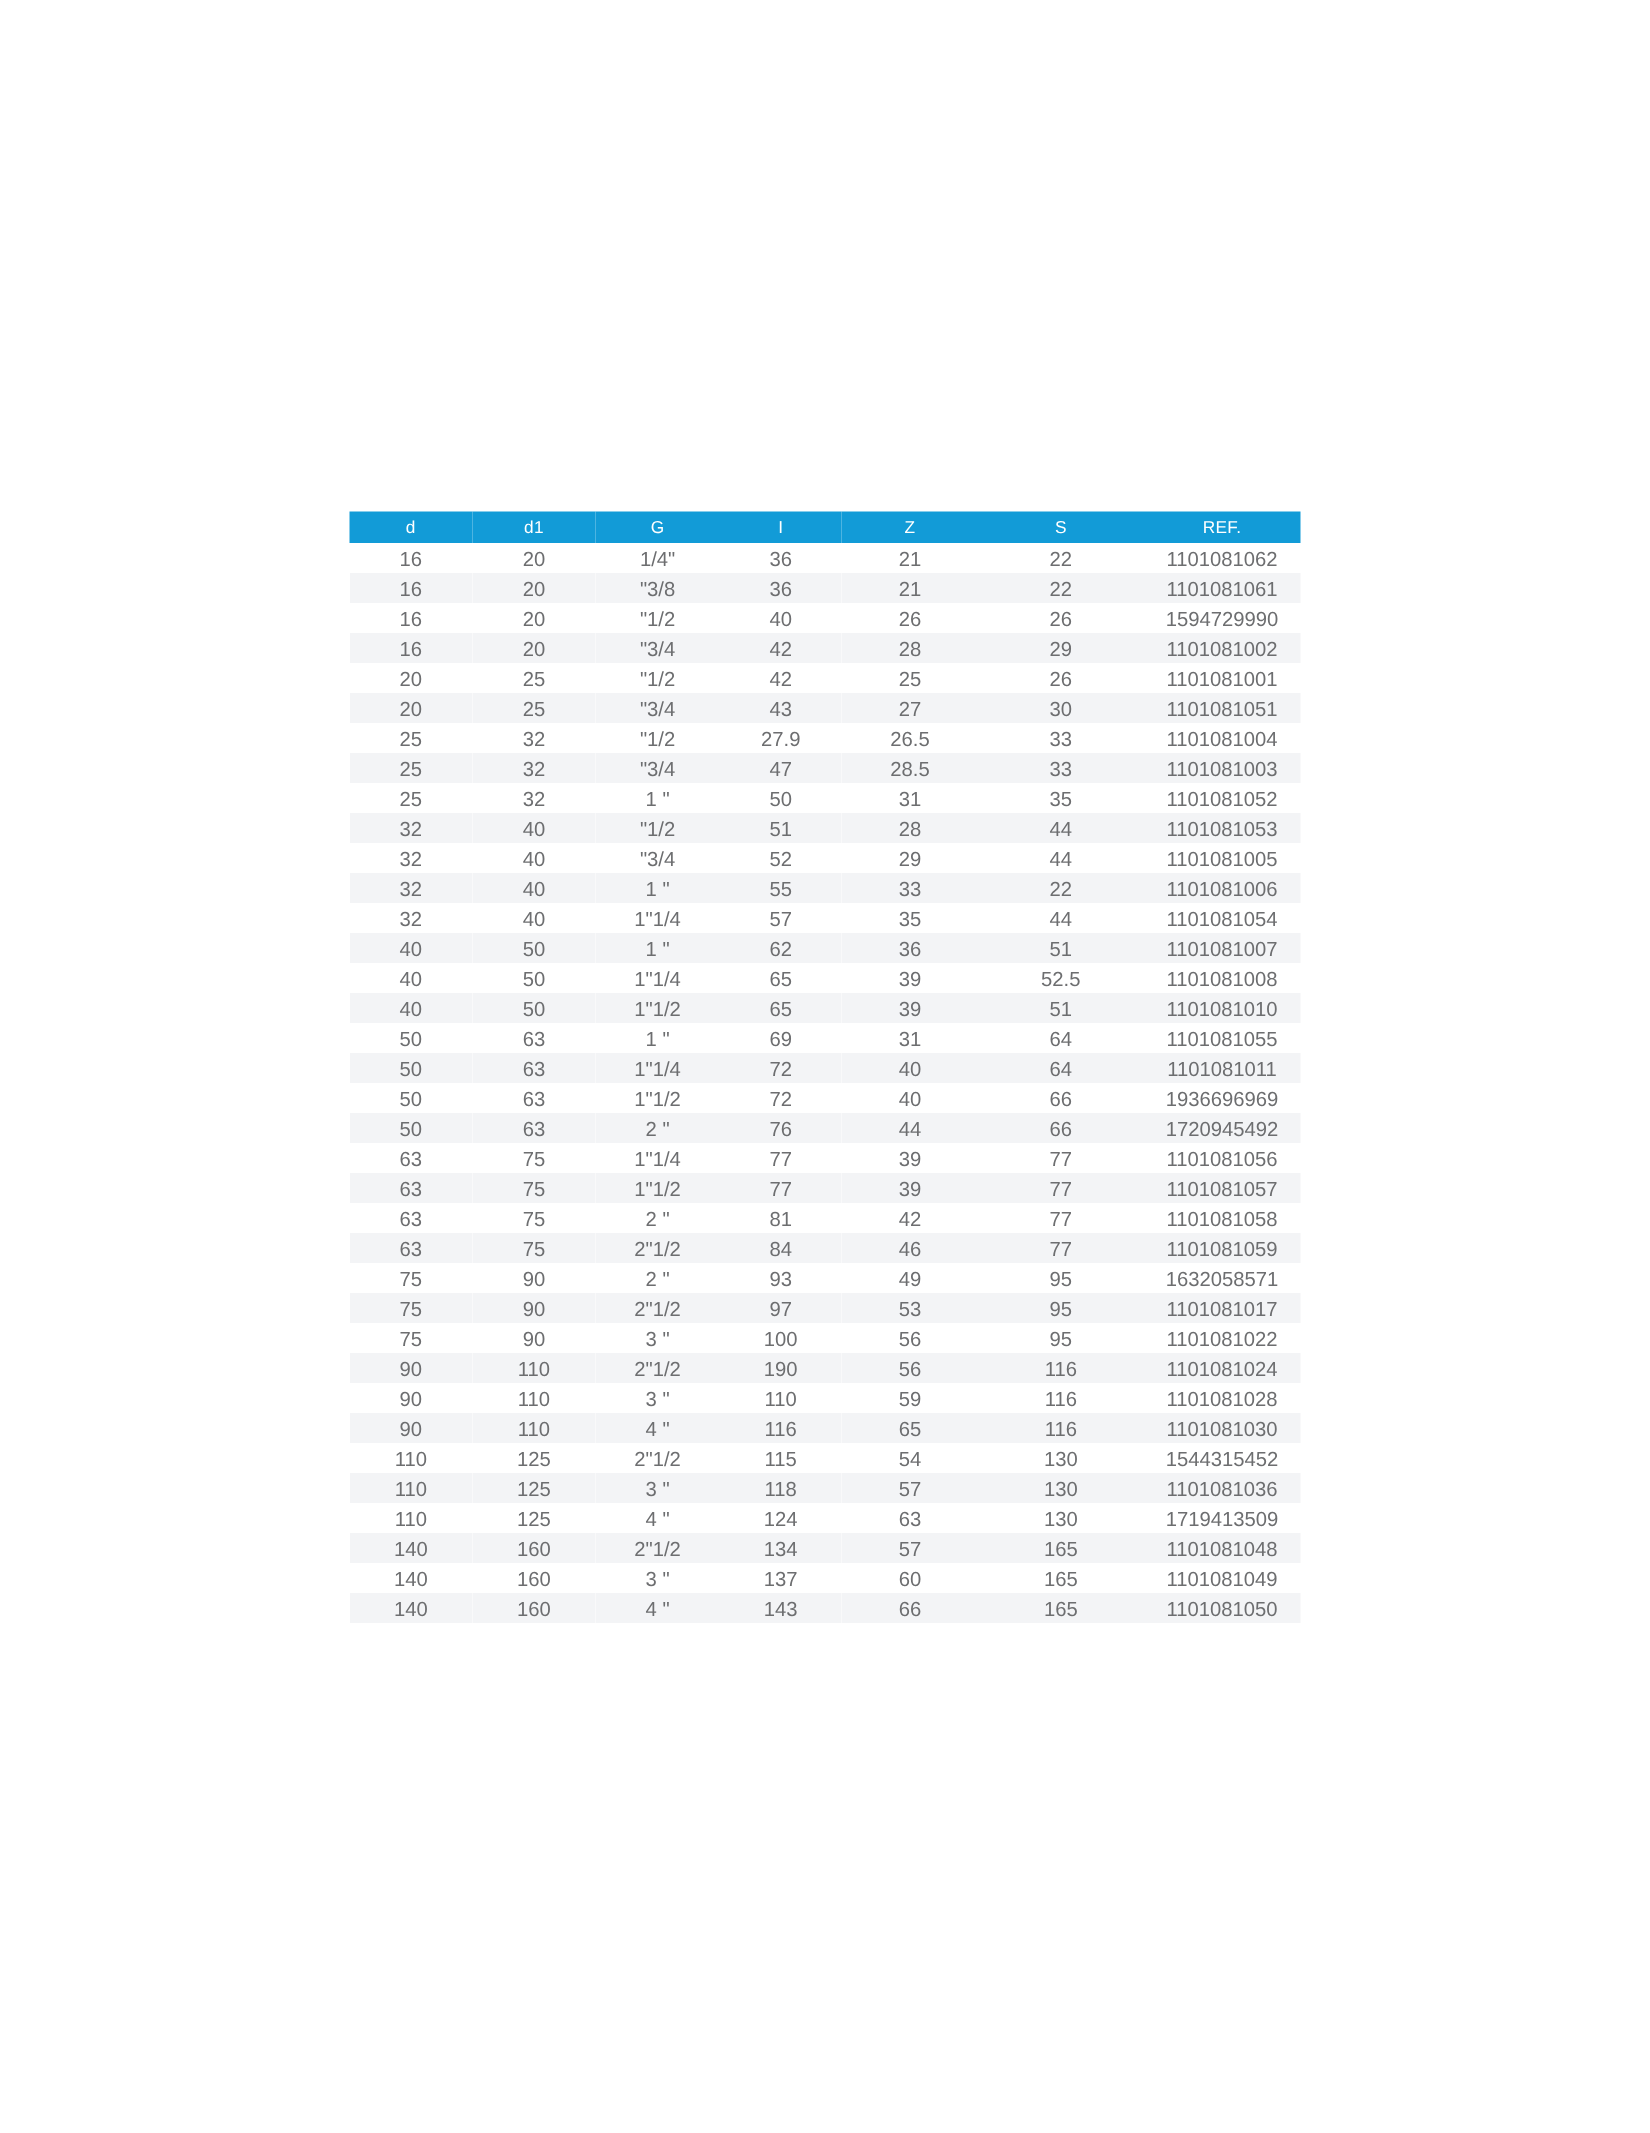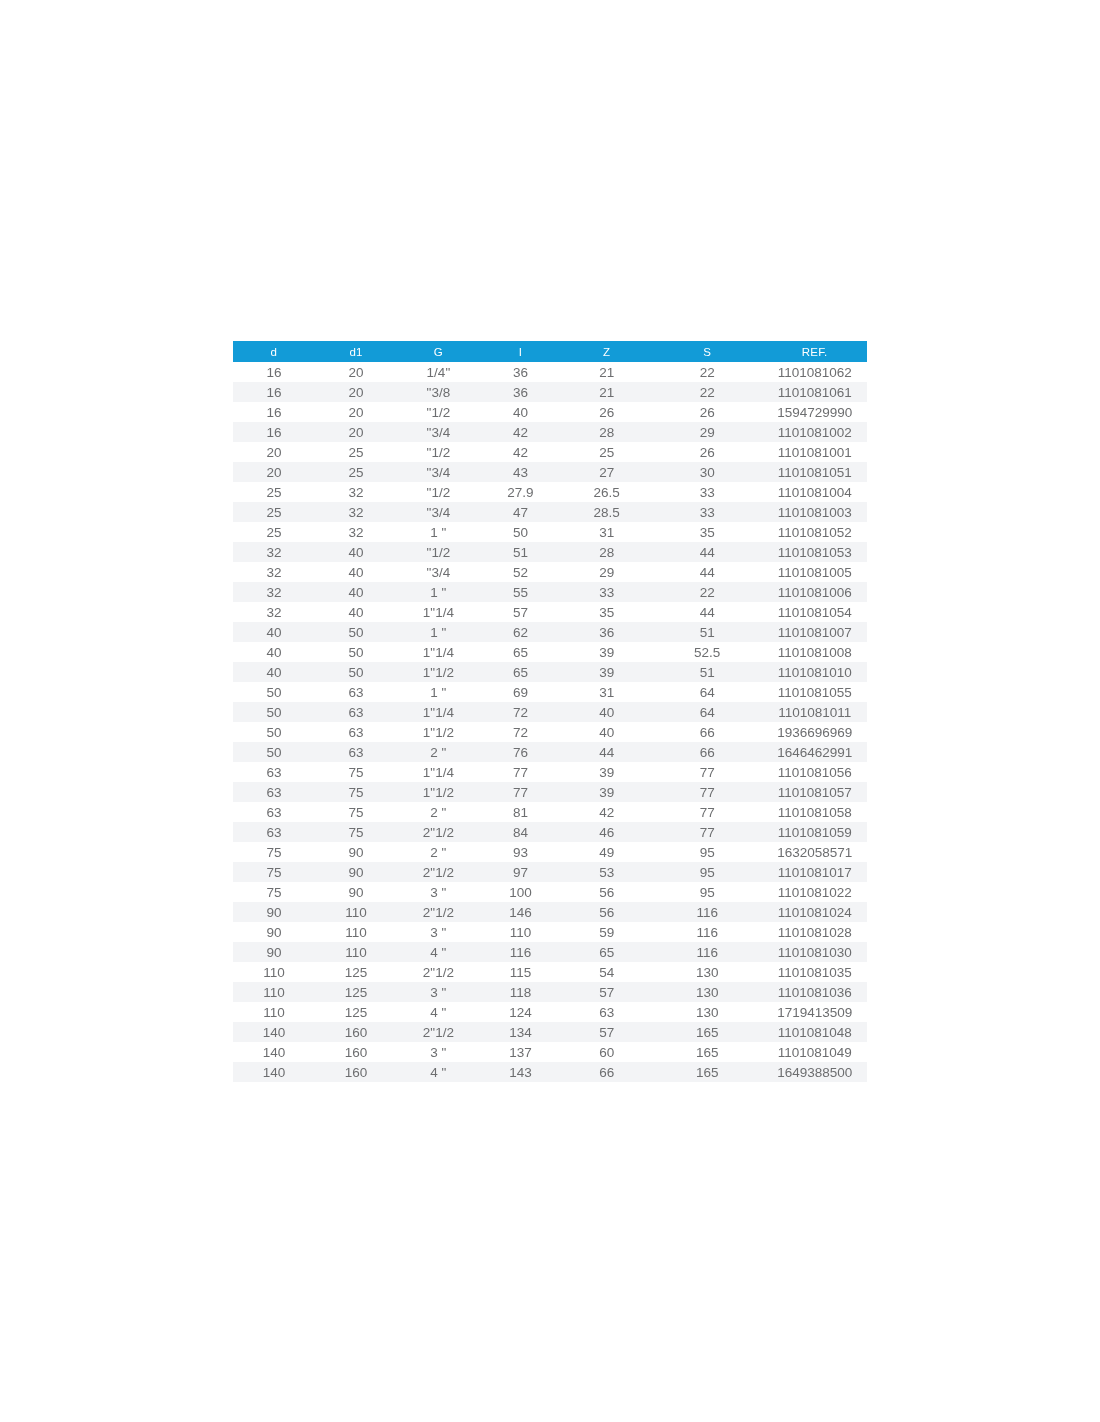--- a/index.html
+++ b/index.html
@@ -255,21 +255,21 @@
           <td>66</td>
           <td>1936696969</td>
         </tr>
         <tr>
           <td>50</td>
           <td>63</td>
           <td>2 "</td>
           <td>76</td>
           <td>44</td>
           <td>66</td>
-          <td>1646462991</td>
+          <td>1720945492</td>
         </tr>
         <tr>
           <td>63</td>
           <td>75</td>
           <td>1"1/4</td>
           <td>77</td>
           <td>39</td>
           <td>77</td>
           <td>1101081056</td>
         </tr>
@@ -324,21 +324,21 @@
           <td>3 "</td>
           <td>100</td>
           <td>56</td>
           <td>95</td>
           <td>1101081022</td>
         </tr>
         <tr>
           <td>90</td>
           <td>110</td>
           <td>2"1/2</td>
-          <td>146</td>
+          <td>190</td>
           <td>56</td>
           <td>116</td>
           <td>1101081024</td>
         </tr>
         <tr>
           <td>90</td>
           <td>110</td>
           <td>3 "</td>
           <td>110</td>
           <td>59</td>
@@ -354,21 +354,21 @@
           <td>116</td>
           <td>1101081030</td>
         </tr>
         <tr>
           <td>110</td>
           <td>125</td>
           <td>2"1/2</td>
           <td>115</td>
           <td>54</td>
           <td>130</td>
-          <td>1101081035</td>
+          <td>1544315452</td>
         </tr>
         <tr>
           <td>110</td>
           <td>125</td>
           <td>3 "</td>
           <td>118</td>
           <td>57</td>
           <td>130</td>
           <td>1101081036</td>
         </tr>
@@ -399,17 +399,17 @@
           <td>165</td>
           <td>1101081049</td>
         </tr>
         <tr>
           <td>140</td>
           <td>160</td>
           <td>4 "</td>
           <td>143</td>
           <td>66</td>
           <td>165</td>
-          <td>1649388500</td>
+          <td>1101081050</td>
         </tr>
       </tbody>
   </table>
 </div>
 
 </body></html>

